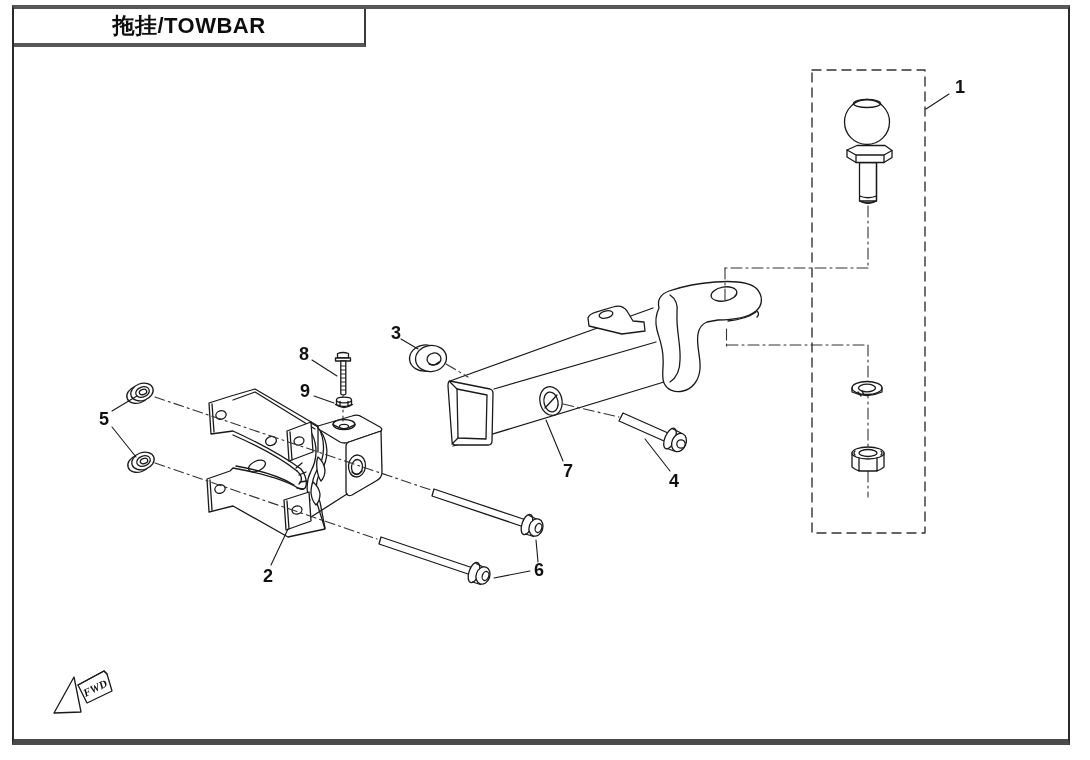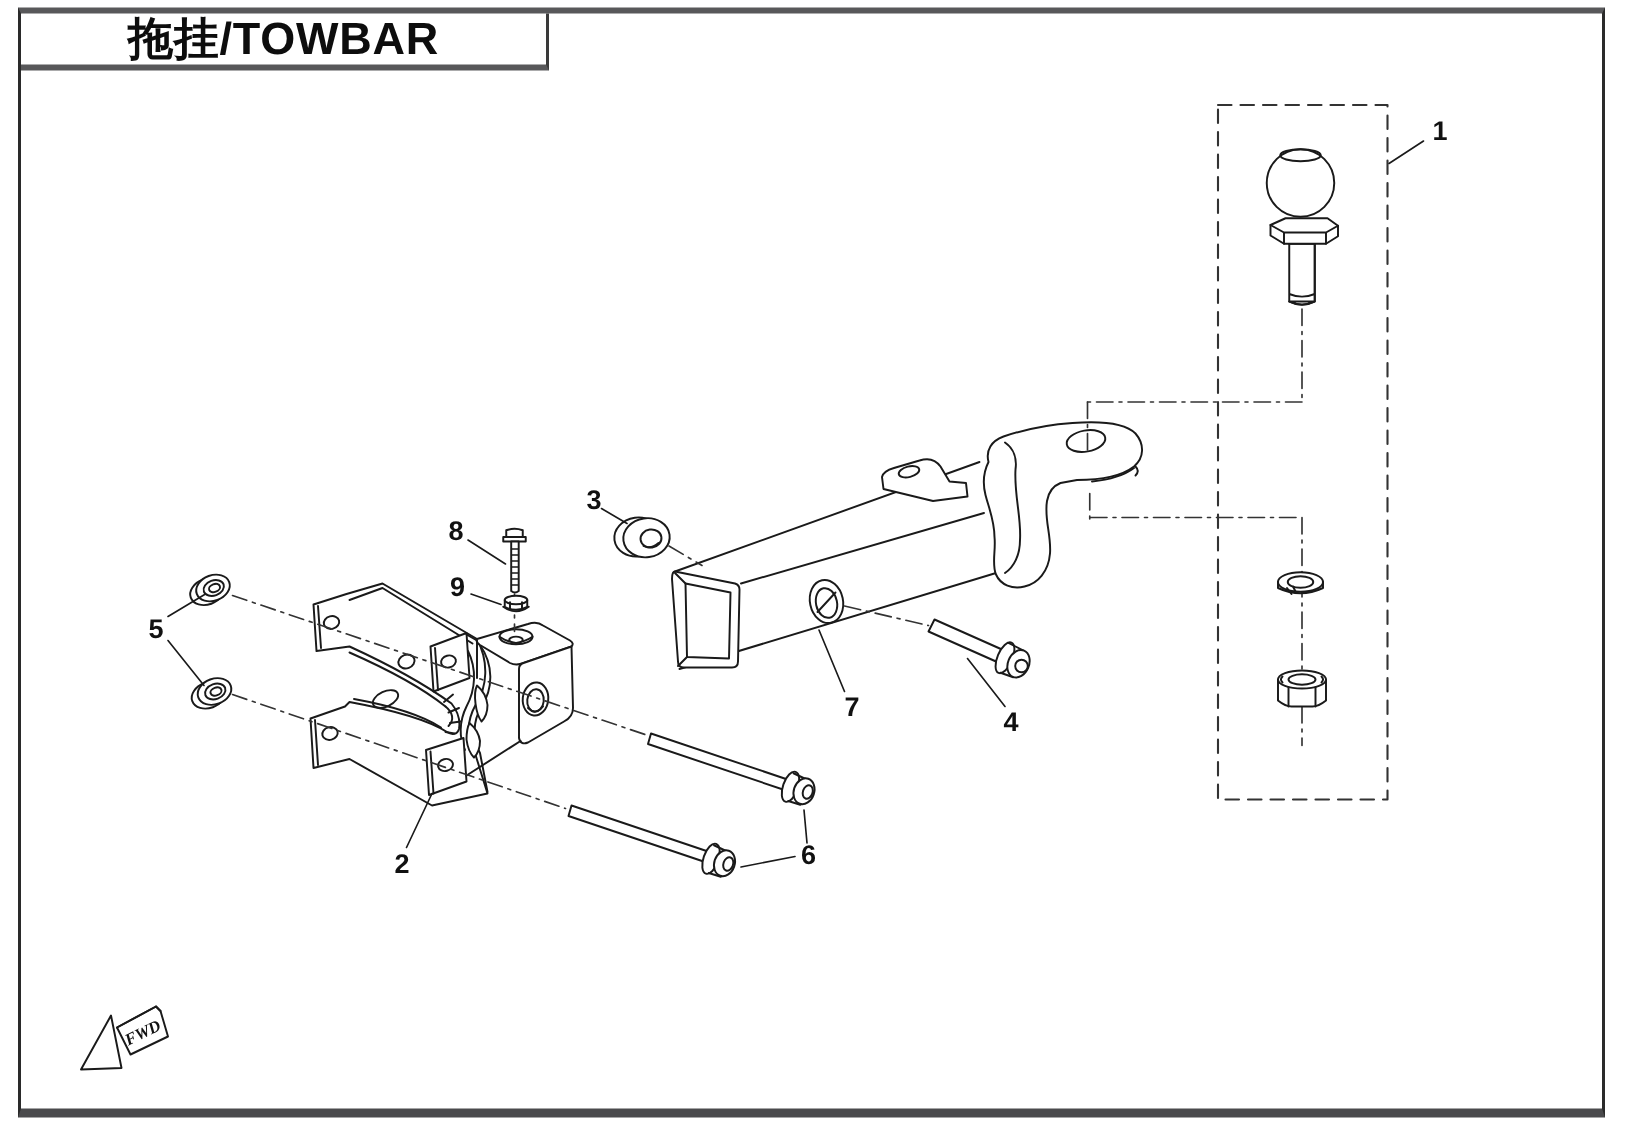--- a/index.html
+++ b/index.html
@@ -14,21 +14,21 @@
     border-right:2px solid #2a2a2a;
     border-bottom:6px solid #4a4a4c;
     box-sizing:border-box;background:#ffffff;
   }
   .title-box{
     position:absolute;left:0;top:0;width:352px;height:38px;
     border-right:2px solid #3a3a3a;border-bottom:4px solid #58585a;
     box-sizing:border-box;display:flex;align-items:center;justify-content:center;
   }
   .title-box span{
-    font-size:30px;font-weight:700;color:#0d0d0d;letter-spacing:0.5px;
+    font-size:22px;font-weight:700;color:#0d0d0d;letter-spacing:0.5px;
     font-family:"Liberation Sans", sans-serif;
   }
   svg.drawing{position:absolute;left:0;top:0;}
   .callout{
     position:absolute;transform:translate(-50%,-50%);
     font-size:18px;font-weight:700;color:#111;line-height:1;
     font-family:"Liberation Sans", sans-serif;
   }
 </style>
 </head>

